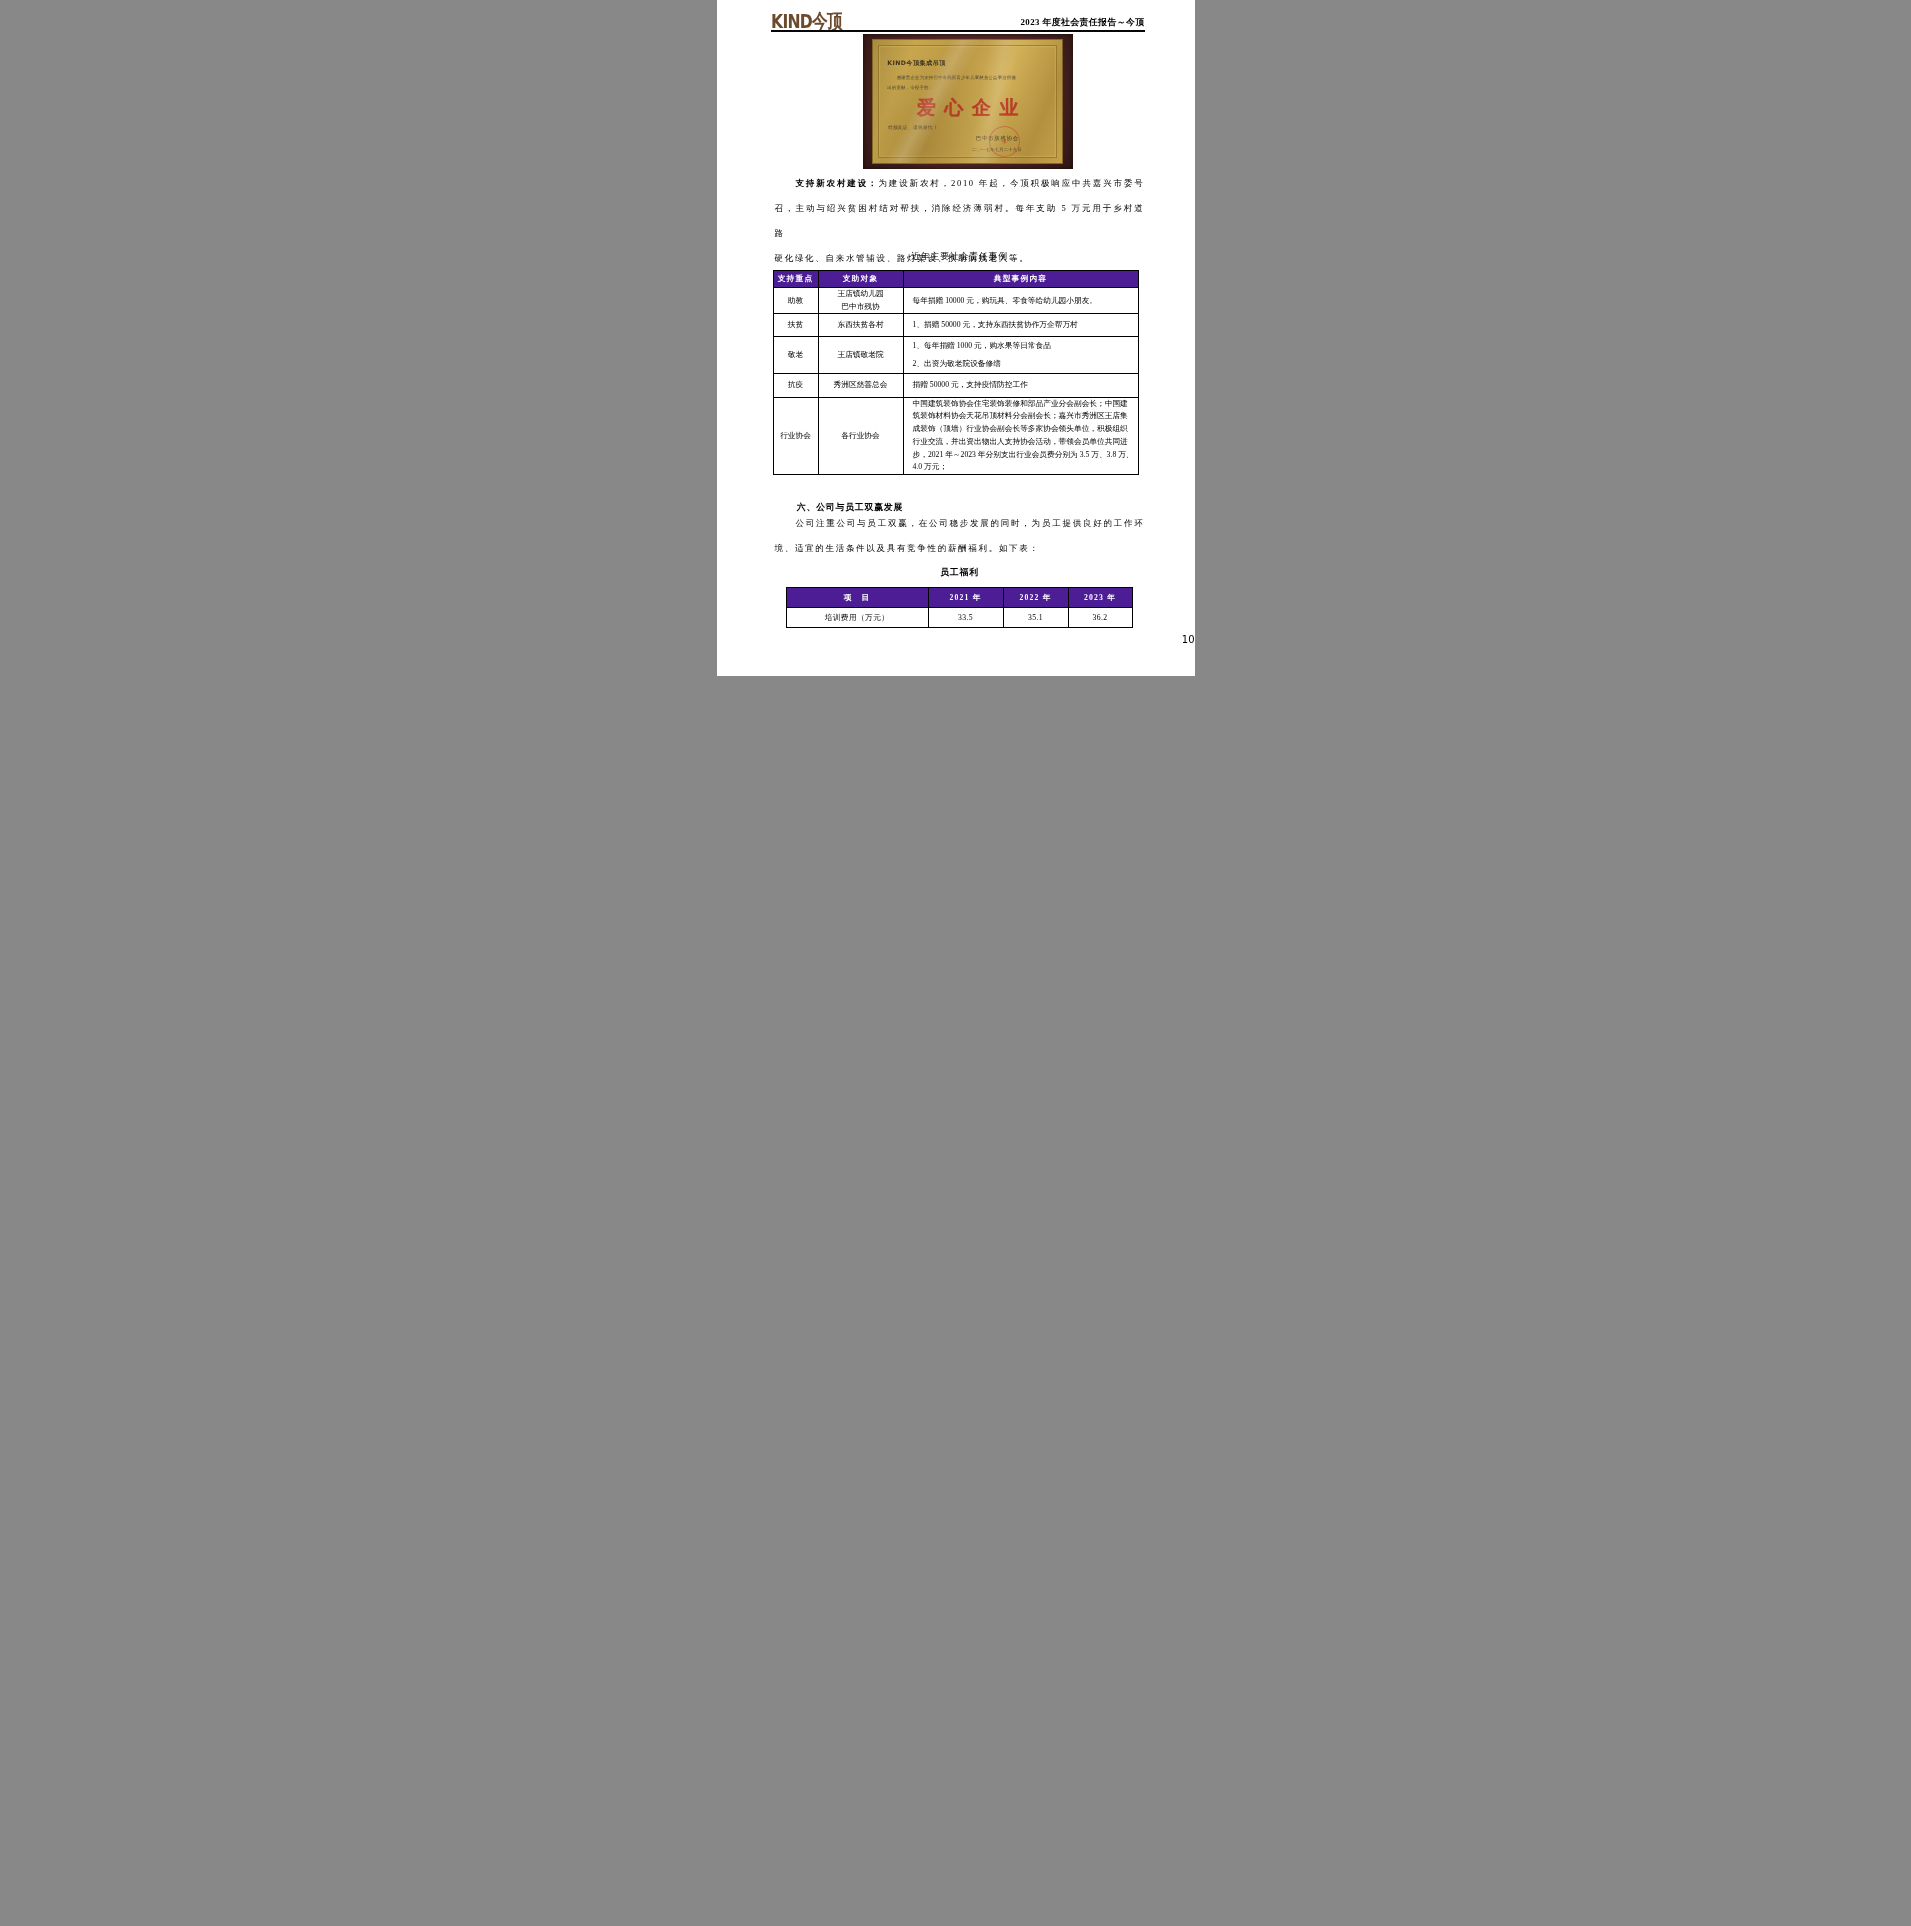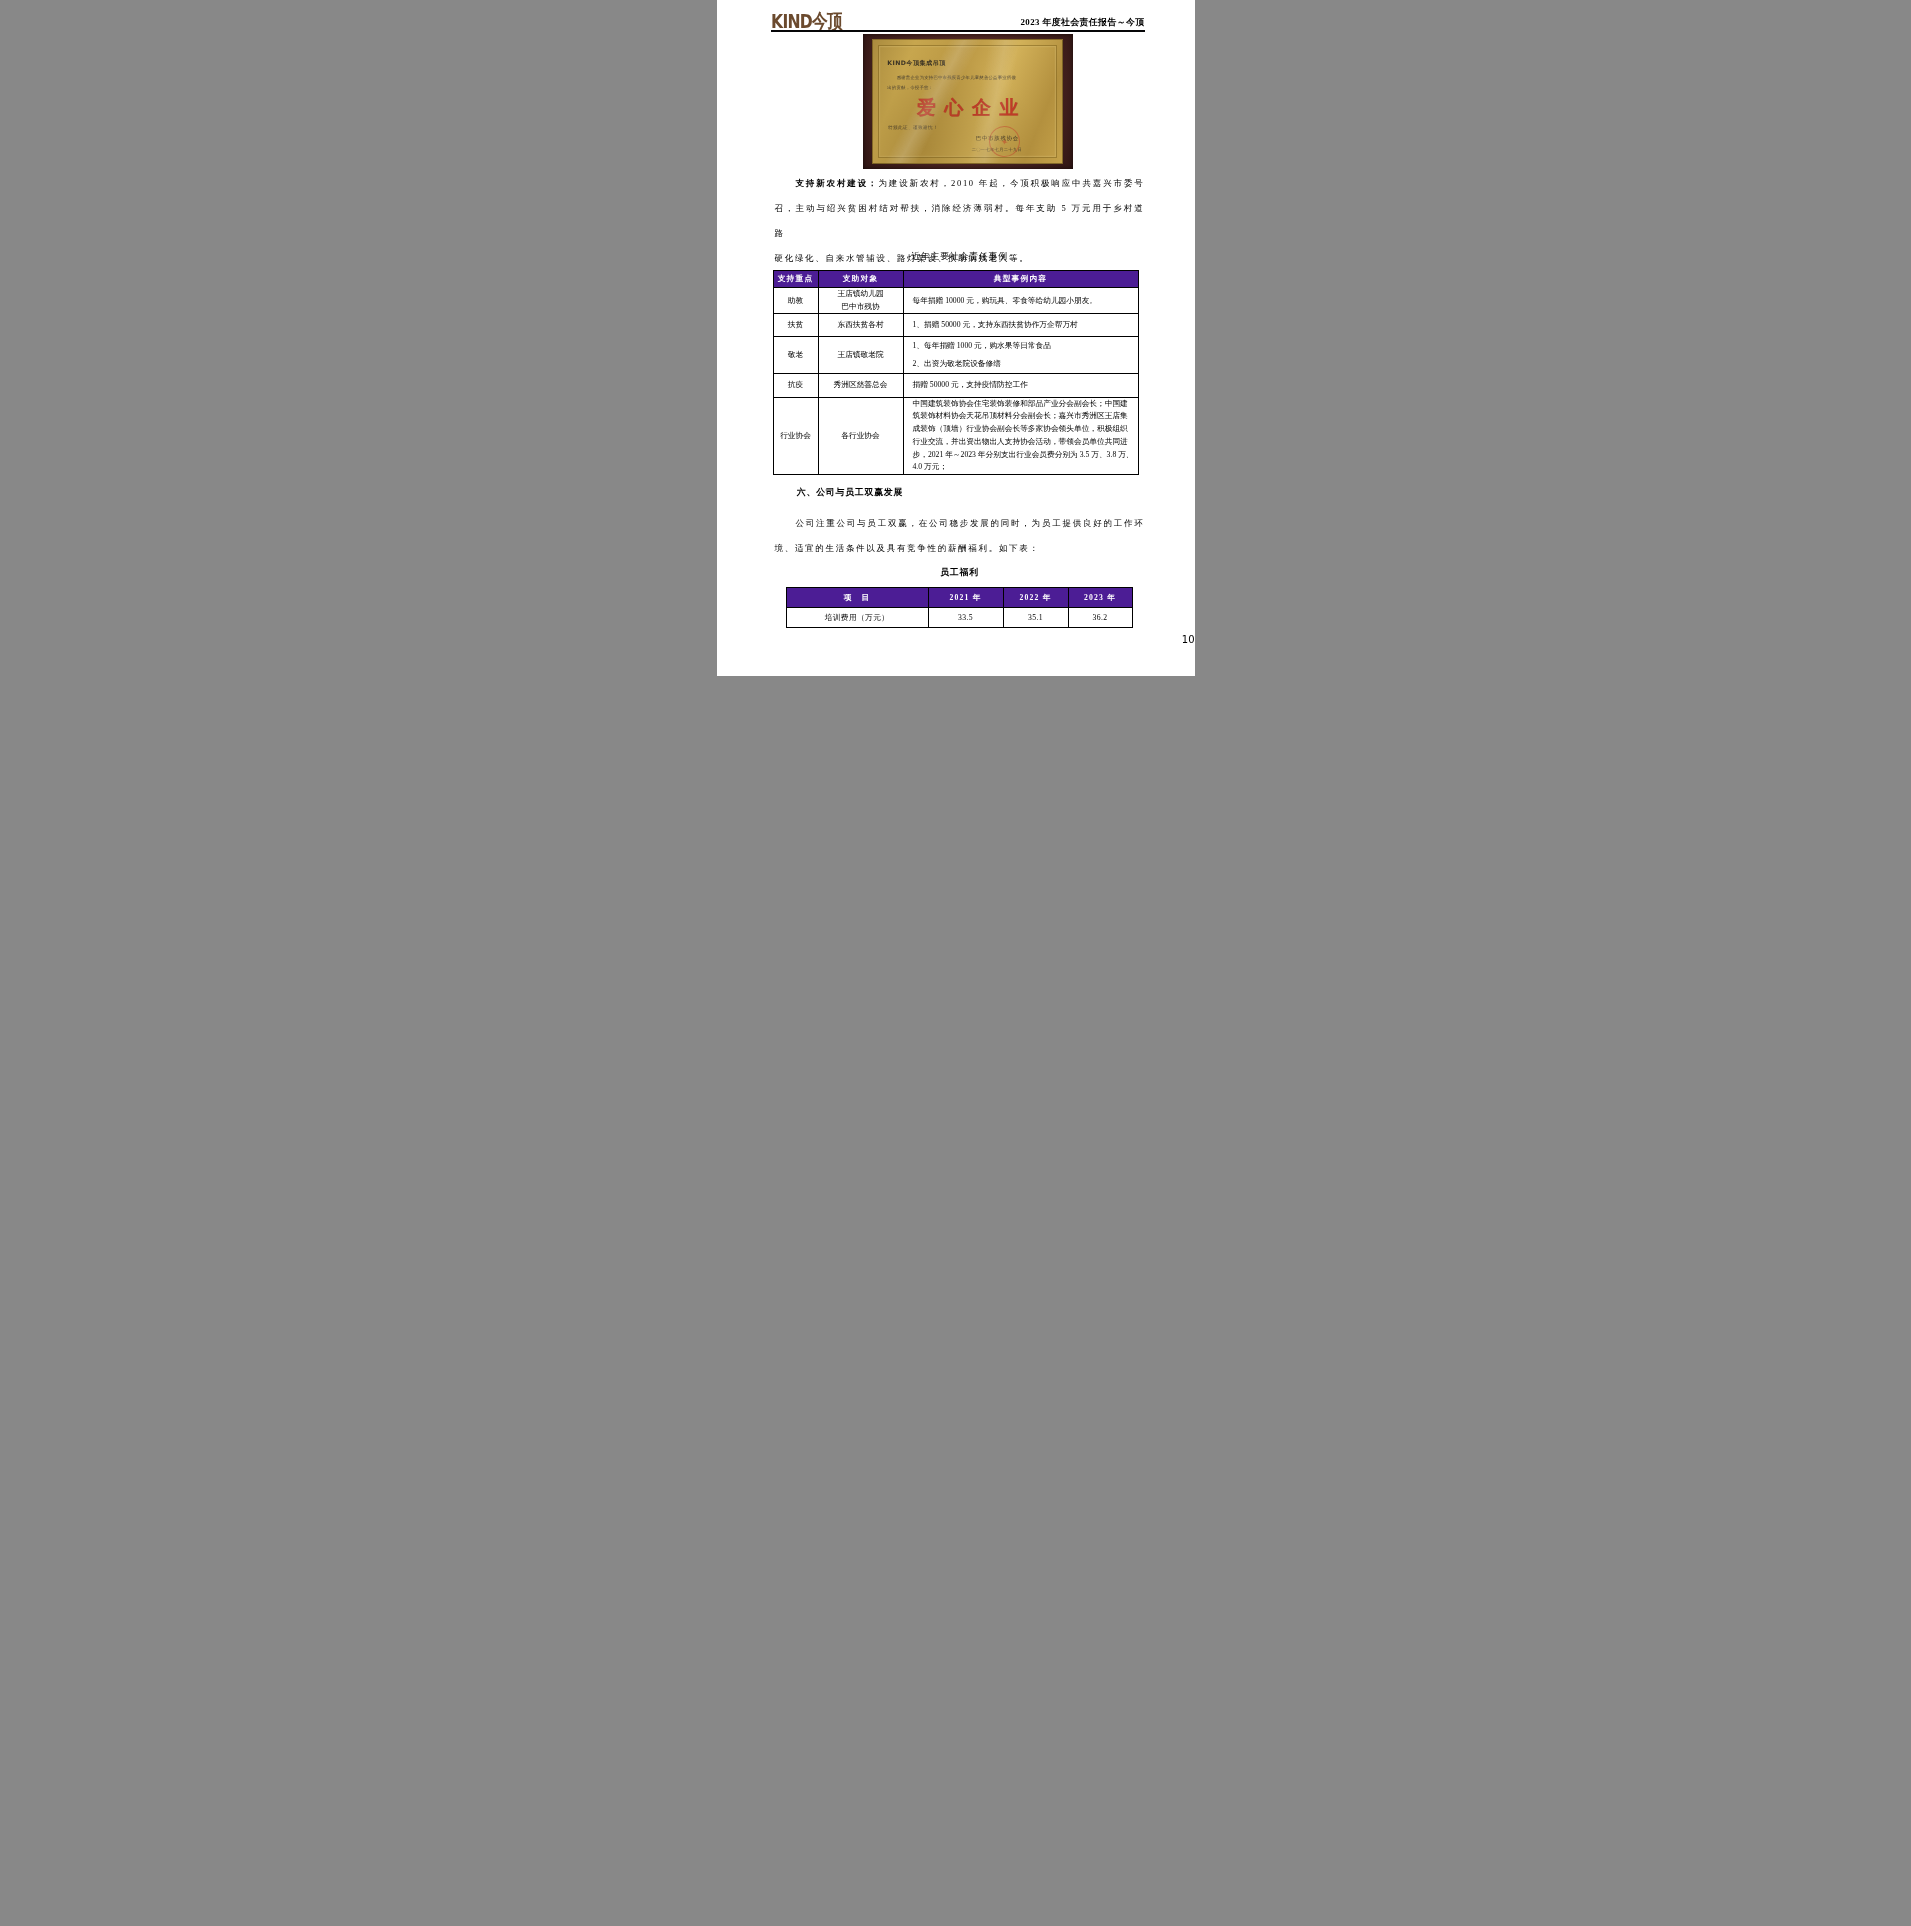--- a/index.html
+++ b/index.html
@@ -97,21 +97,21 @@
   .csr td.cases{text-align:left; padding-left:9px; padding-right:3.9px;}
   .two-line{line-height:12.7px;}
   .case-line{line-height:17.7px;}
   .long-case{line-height:12.7px; text-align:justify;}
   .welfare{left:69px; top:587px; width:347px;font-family:Liberation Serif, serif;}
   .welfare col.w1{width:142px;} .welfare col.w2{width:75px;} .welfare col.w3{width:65px;} .welfare col.w4{width:64px;}
   .welfare tr.head th{height:19px;}
   .welfare td{height:19px; text-align:center; letter-spacing:0.4px;}
   
   .sec-heading{
-    position:absolute; left:58px; top:486px; width:370px;
+    position:absolute; left:58px; top:501px; width:370px;
     font-size:8.9px; font-weight:bold; letter-spacing:0.8px; padding-left:22.3px; box-sizing:border-box;
   }
   .page-num{
     position:absolute; left:17px; right:0; top:634px; text-align:right;
     font-size:10px; font-family:"DejaVu Sans","Liberation Sans",sans-serif;
   }
   .h-row{height:16px;}
 </style>
 </head>
 <body>

